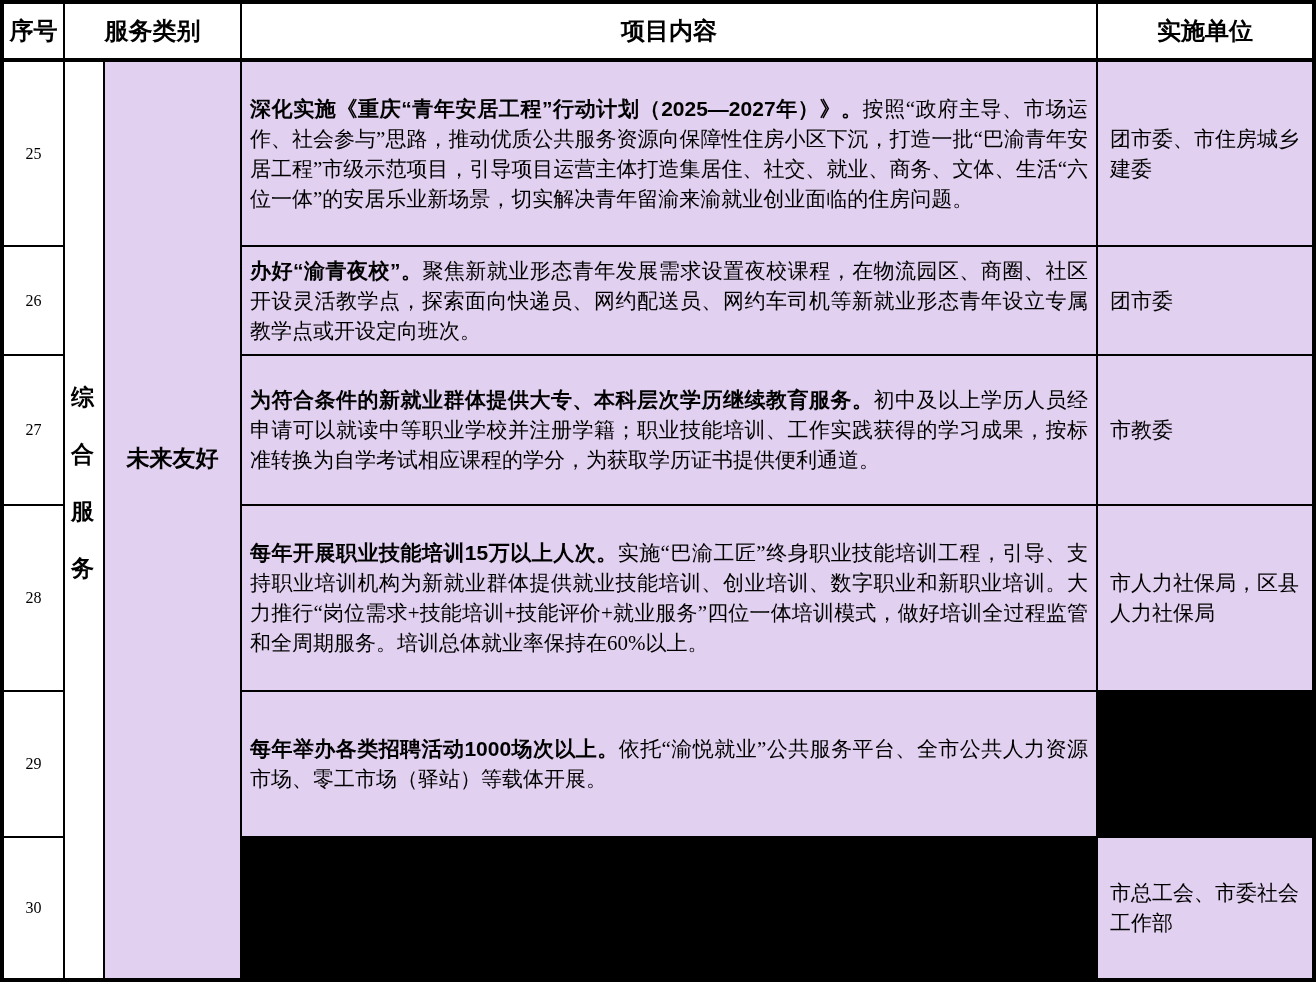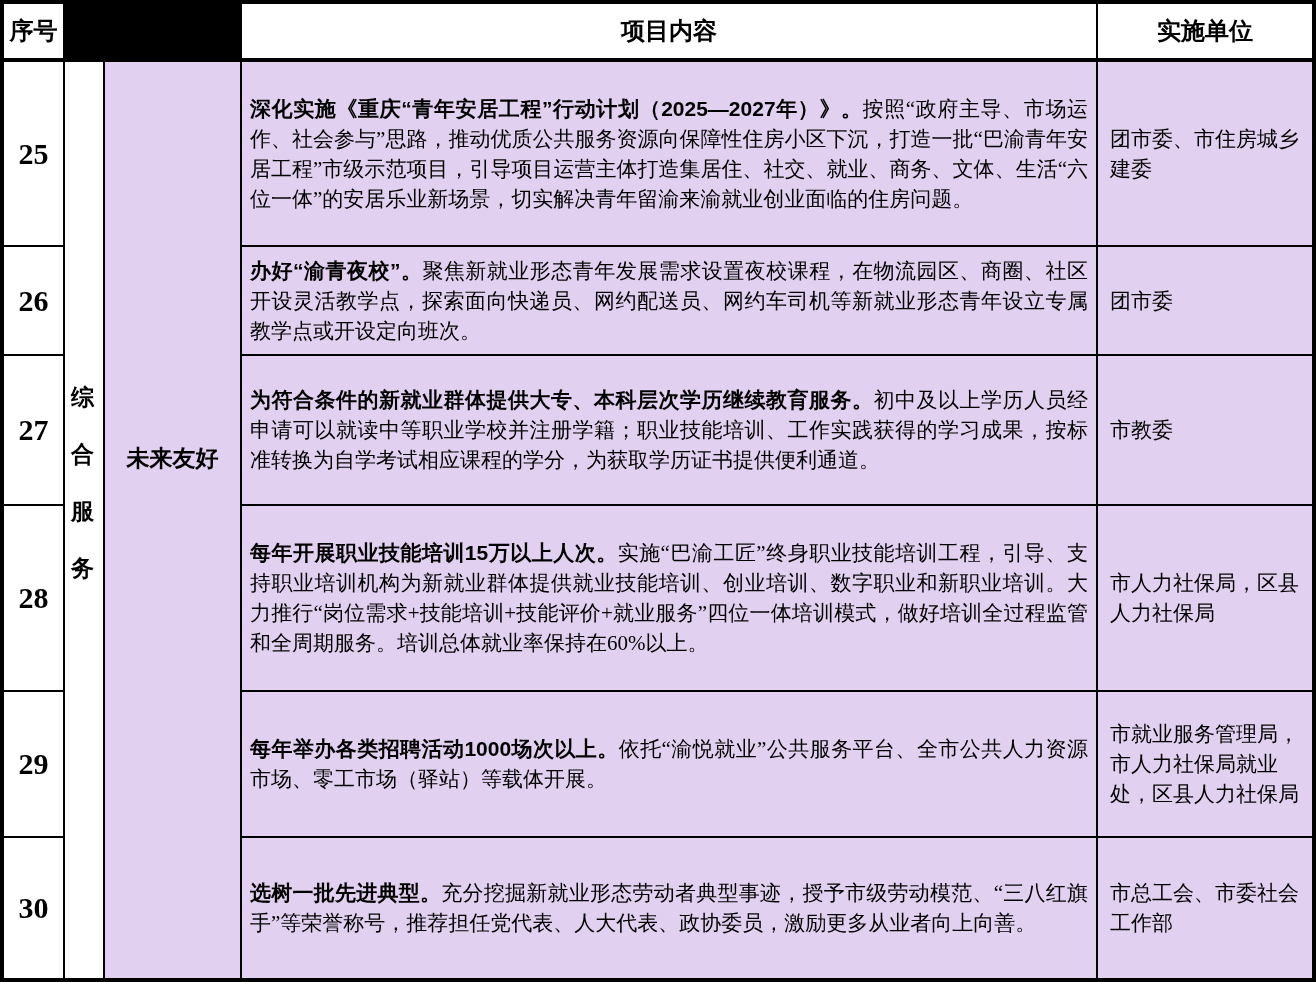--- a/index.html
+++ b/index.html
@@ -42,22 +42,21 @@
     font-weight: bold;
     font-size: 24px;
     border-bottom: 2px solid #000;
   }
 
   
   .noCell {
     display: flex;
     align-items: center;
     justify-content: center;
-    font-size: 30px;
-    font-weight: bold;
+    font-size: 16px;
   }
 
   
   .groupCell {
     display: flex;
     align-items: center;
     justify-content: center;
   }
   .groupVertical {
     width: 26px;
@@ -116,20 +115,21 @@
   .c5 { grid-column: 5; }
   .c23 { grid-column: 2 / span 2; }
 </style>
 </head>
 <body>
 
 <div class="page">
   <div class="grid">
 
     <div class="cell hcell r1 c1">序号</div>
+    <div class="cell hcell r1 c23">服务类别</div>
     <div class="cell hcell r1 c4">项目内容</div>
     <div class="cell hcell r1 c5">实施单位</div>
 
     <div class="cell groupCell span6 c2">
       <div class="groupVertical">综合服务</div>
     </div>
     <div class="cell purple groupCell span6 c3">
       <div class="subLabel">未来友好</div>
     </div>
 
@@ -162,26 +162,20 @@
       <div class="contentText"><span class="lead">每年开展职业技能培训15万以上人次。</span><span>实施“巴渝工匠”终身职业技能培训工程，引导、支持职业培训机构为新就业群体提供就业技能培训、创业培训、数字职业和新职业培训。大力推行“岗位需求+技能培训+技能评价+就业服务”四位一体培训模式，做好培训全过程监管和全周期服务。培训总体就业率保持在60%以上。</span></div>
     </div>
     <div class="cell purple unitCell c5" style="grid-row:5">
       <div class="unitText">市人力社保局，区县人力社保局</div>
     </div>
 
     <div class="cell noCell c1" style="grid-row:6">29</div>
     <div class="cell purple contentCell c4" style="grid-row:6">
       <div class="contentText"><span class="lead">每年举办各类招聘活动1000场次以上。</span><span>依托“渝悦就业”公共服务平台、全市公共人力资源市场、零工市场（驿站）等载体开展。</span></div>
     </div>
-    <div class="cell purple unitCell c5" style="grid-row:6">
-      <div class="unitText">市就业服务管理局，市人力社保局就业处，区县人力社保局</div>
-    </div>
 
     <div class="cell noCell c1" style="grid-row:7">30</div>
-    <div class="cell purple contentCell c4" style="grid-row:7">
-      <div class="contentText"><span class="lead">选树一批先进典型。</span><span>充分挖掘新就业形态劳动者典型事迹，授予市级劳动模范、“三八红旗手”等荣誉称号，推荐担任党代表、人大代表、政协委员，激励更多从业者向上向善。</span></div>
-    </div>
     <div class="cell purple unitCell c5" style="grid-row:7">
       <div class="unitText">市总工会、市委社会工作部</div>
     </div>
 
   </div>
 </div>
 
 </body></html>

